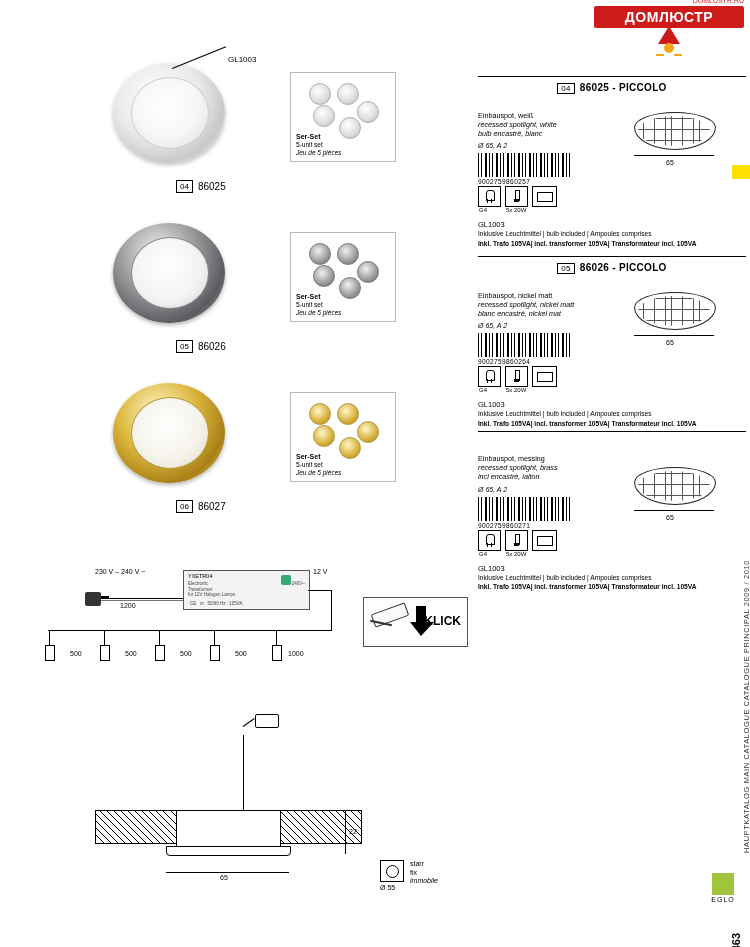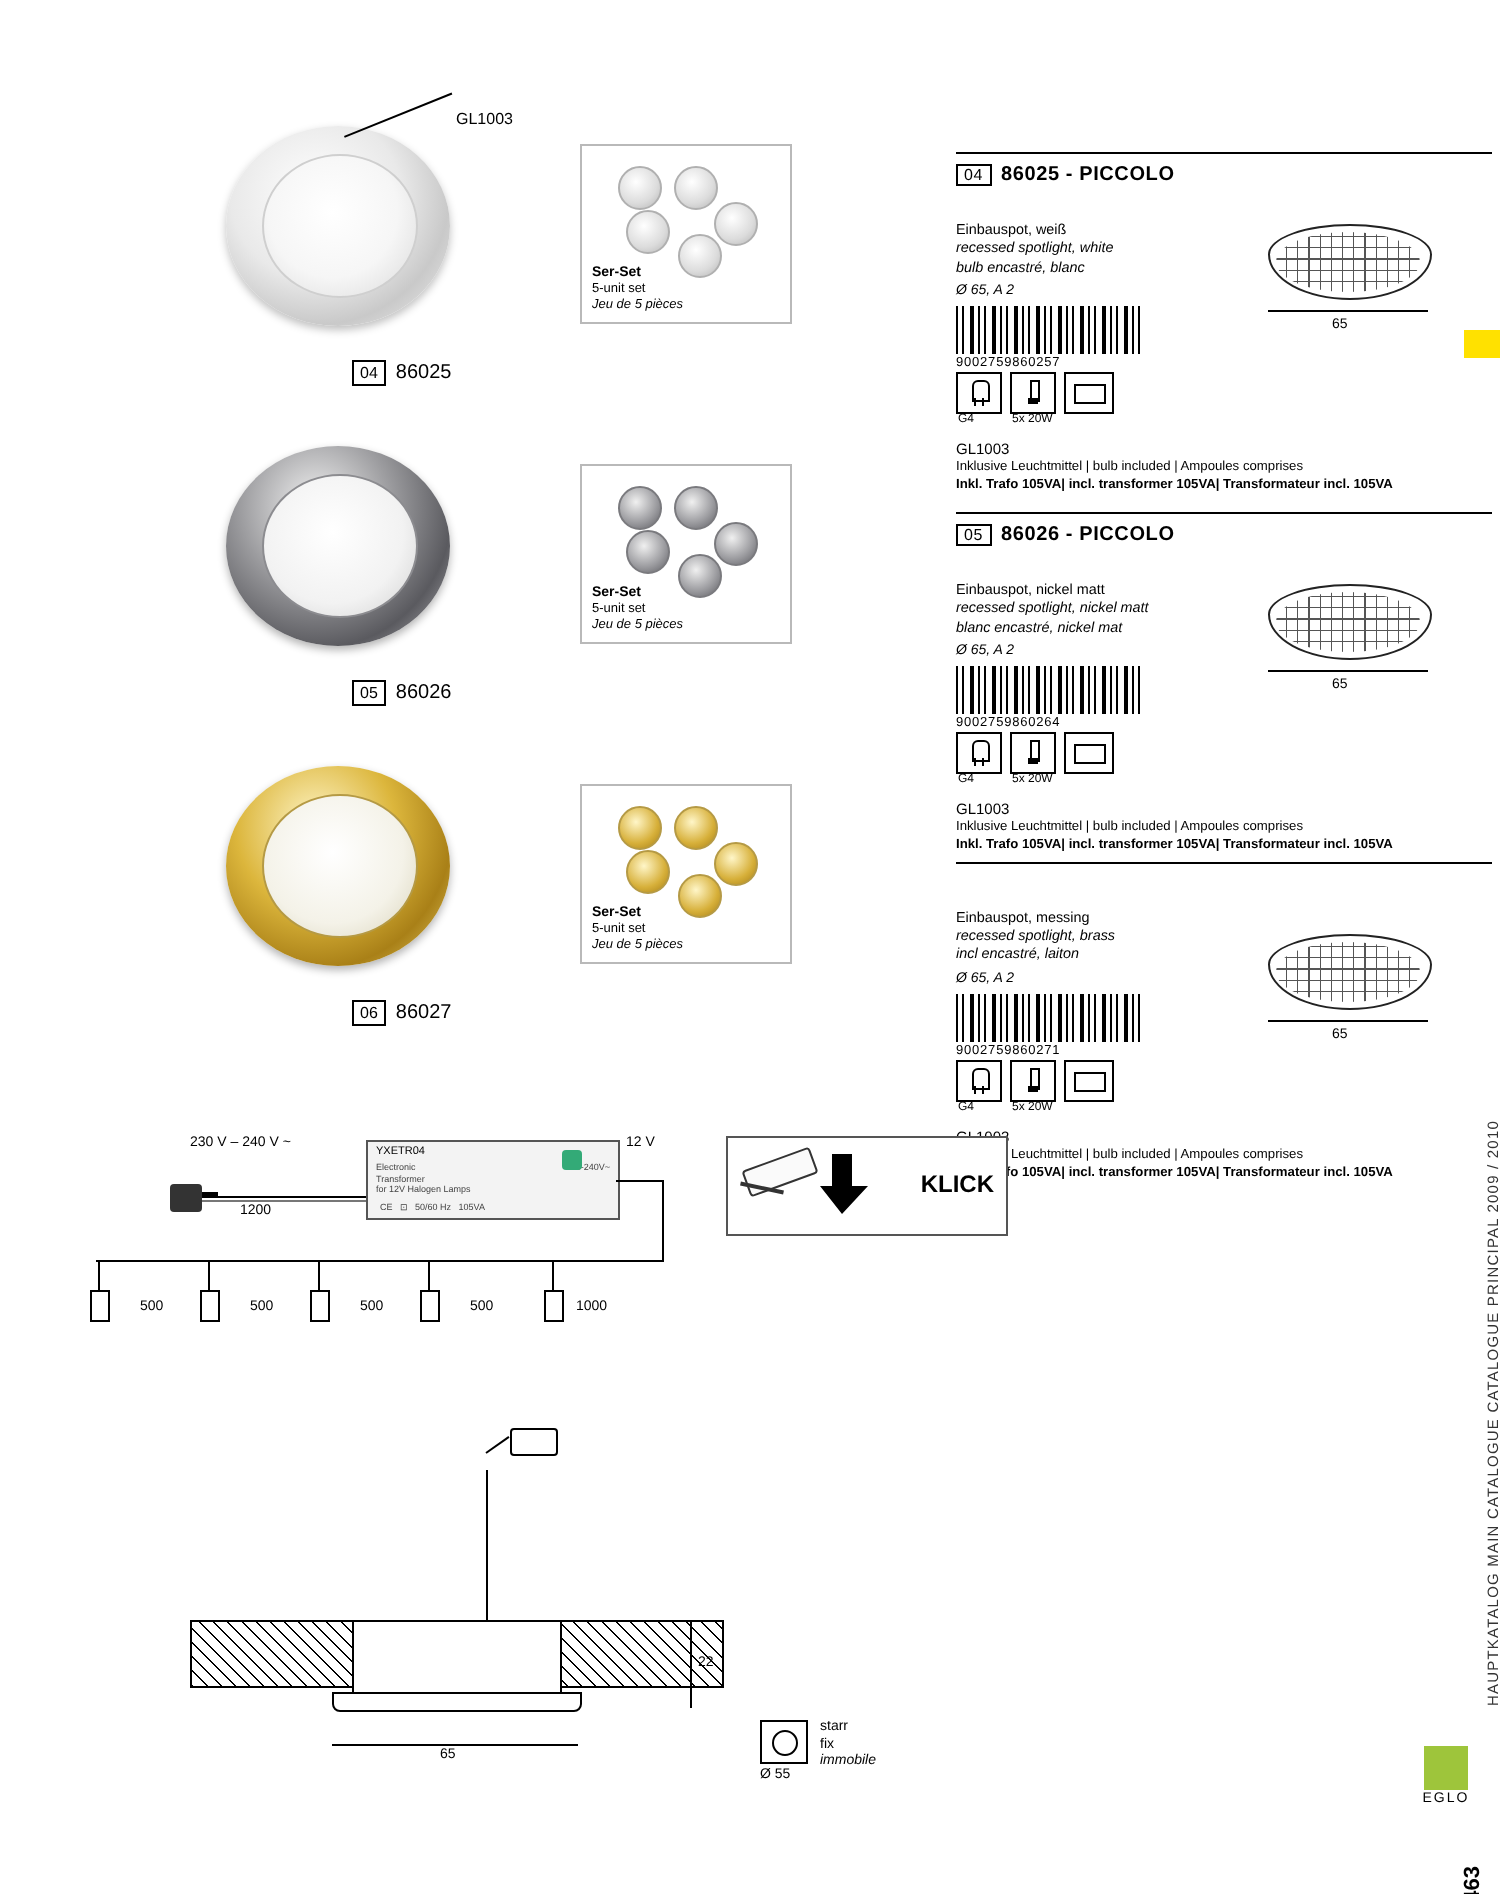--- a/index.html
+++ b/index.html
@@ -31,21 +31,21 @@
 
   
   .setbox{position:absolute;border:1px solid #b9b9b9;background:#fff;}
   .setbox .label{position:absolute;left:5px;bottom:4px;font-size:6.5px;line-height:8px;}
   .setbox .label b{font-size:7px;}
   .setbox .label i{font-style:italic;}
   .dot{position:absolute;border-radius:50%;}
 
   
   .entry{position:absolute;left:478px;width:268px;}
-  .entry .hdr{font-size:10px;font-weight:bold;letter-spacing:.3px;}
+  .entry .hdr{font-size:10px;font-weight:bold;letter-spacing:.3px;text-align:center;}
   .entry .hdr .num{display:inline-block;border:1px solid #000;padding:0 3px;font-size:8px;font-weight:normal;margin-right:5px;vertical-align:middle;}
   .entry .desc{font-size:7.2px;line-height:9.2px;margin-top:17px;}
   .entry .desc .it{font-style:italic;}
   .entry .dim{font-size:7px;font-style:italic;margin-top:4px;}
   .barcode{margin-top:4px;width:92px;height:30px;position:relative;}
   .barcode .bars{width:92px;height:24px;background:
      repeating-linear-gradient(90deg,#000 0 1px,#fff 1px 3px,#000 3px 4px,#fff 4px 7px,#000 7px 9px,#fff 9px 11px);}
   .barcode .bnum{font-size:6.5px;letter-spacing:.4px;margin-top:1px;}
   .icons{margin-top:3px;display:flex;gap:4px;align-items:flex-start;}
   .ibox{width:21px;height:19px;border:1px solid #000;position:relative;}
@@ -79,20 +79,32 @@
   .hatch{position:absolute;background:repeating-linear-gradient(45deg,#000 0 .7px,transparent .7px 5px);}
   .line{position:absolute;background:#000;}
   .tdtxt{position:absolute;font-size:7px;}
   .starr{position:absolute;font-size:7px;line-height:8.6px;}
 </style>
 </head>
 <body>
 
 <div class="page">
 
+  <div class="logo">
+    <div class="logo-band">
+      <span>ДОМЛЮСТР</span>
+    </div>
+    <div class="logo-sub" style="top:-9px;right:0;color:#cf1a1a;font-size:7px;">DOMLUSTR.RU</div>
+    <div class="logo-lamp">
+      <div class="cone"></div>
+        <div class="bulb"></div>
+      <div class="ray" style="top:28px;left:4px;width:8px;"></div>
+      <div class="ray" style="top:28px;left:22px;width:8px;"></div>
+    </div>
+  </div>
 
   <div class="photo" style="left:105px;top:55px;width:130px;height:115px;">
     <div class="ring" style="position:absolute;left:8px;top:8px;width:112px;height:100px;background:radial-gradient(ellipse at 40% 35%,#ffffff 0%,#e9e9e9 45%,#c9c9c9 70%,#f2f2f2 100%);box-shadow:0 2px 4px rgba(0,0,0,.25);"></div>
     <div class="lamp-face" style="left:26px;top:22px;width:76px;height:70px;background:radial-gradient(ellipse at 45% 40%,#ffffff 0%,#f6f6f6 55%,#d8d8d8 100%);border:1px solid #cfcfcf;"></div>
   </div>
   <div class="leader" style="left:172px;top:68px;width:58px;transform:rotate(-22deg);"></div>
   <div style="position:absolute;left:228px;top:55px;font-size:8px;">GL1003</div>
   <div class="code-box" style="left:133px;top:180px;">
     <span class="code-num">04</span><span class="code-txt">86025</span>
   </div>
@@ -310,21 +322,21 @@
     <div class="line" style="left:272px;top:645px;width:8px;height:14px;border:1px solid #000;background:#fff;"></div>
     <div class="line" style="left:276px;top:630px;width:1px;height:15px;"></div>
 
     <div class="lbl" style="left:70px;top:650px;">500</div>
     <div class="lbl" style="left:125px;top:650px;">500</div>
     <div class="lbl" style="left:180px;top:650px;">500</div>
     <div class="lbl" style="left:235px;top:650px;">500</div>
     <div class="lbl" style="left:288px;top:650px;">1000</div>
   </div>
 
-  <div class="klick" style="left:363px;top:568px;width:103px;height:48px;padding-left:36px;">
+  <div class="klick" style="left:363px;top:597px;width:103px;height:48px;">
     <div style="position:absolute;left:8px;top:10px;width:34px;height:12px;border:1px solid #333;border-radius:2px;background:#fafafa;transform:rotate(-20deg);"></div>
     <div style="position:absolute;left:6px;top:24px;width:22px;height:2px;background:#333;transform:rotate(12deg);"></div>
     <svg style="position:absolute;left:46px;top:8px;" width="26" height="30" viewBox="0 0 26 30">
       <polygon points="6,0 16,0 16,16 24,16 11,30 0,16 6,16" fill="#000"></polygon>
     </svg>
     <div style="position:absolute;right:6px;top:16px;font-size:12px;font-weight:bold;">KLICK</div>
   </div>
 
   <div>
     <div class="hatch" style="left:95px;top:810px;width:85px;height:32px;border:1px solid #000;"></div>

